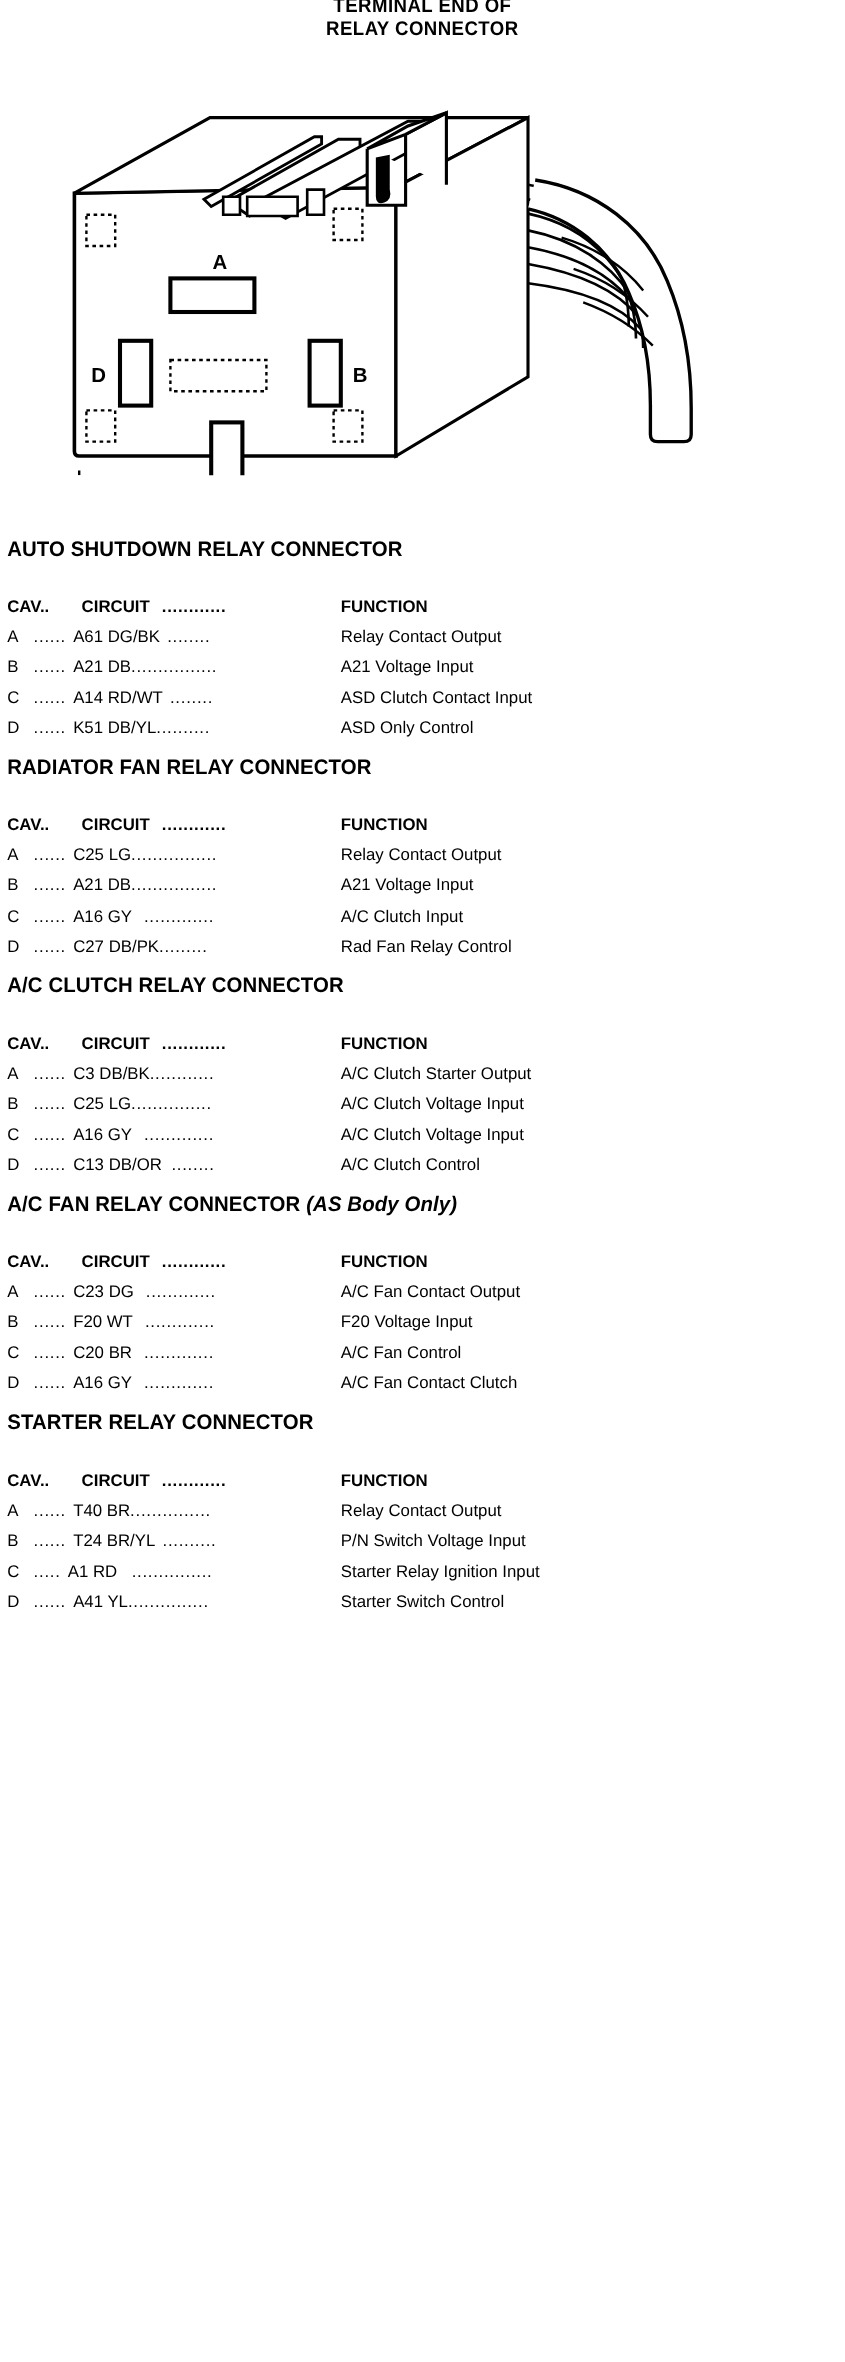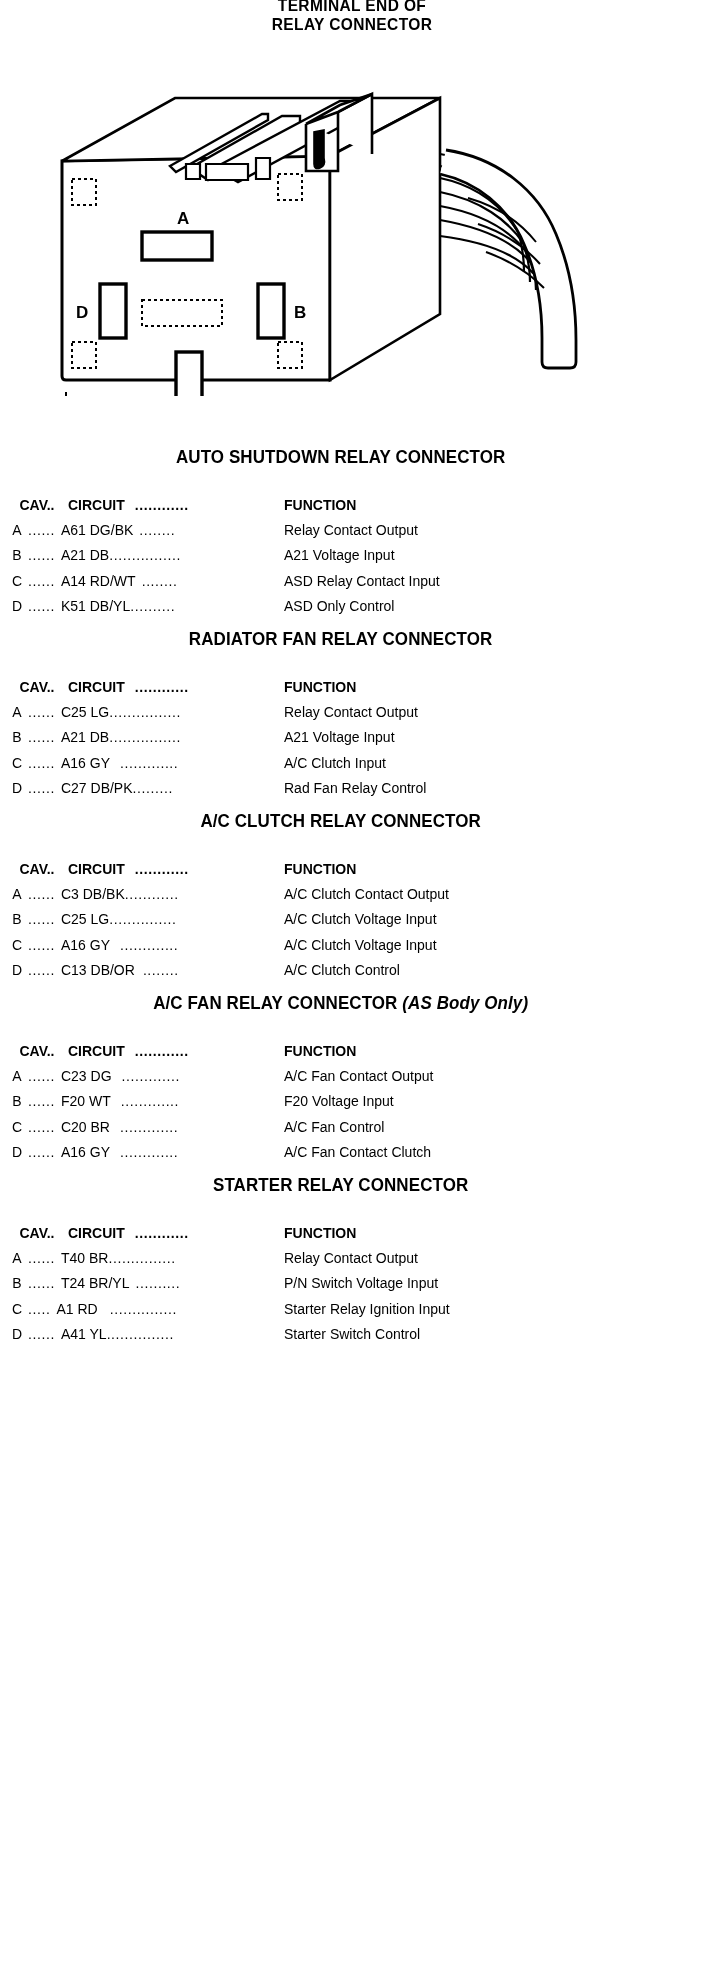--- a/index.html
+++ b/index.html
@@ -42,21 +42,20 @@
     height: 350px;
   }
   .figure svg { display: block; }
 
   
   .sections {
     position: absolute;
     top: 437px;
     left: 6px;
     width: 690px;
-    text-align: center;
   }
   .section {
     margin-bottom: 3px;
   }
   .sec-heading {
     font-weight: bold;
     font-size: 17.5px;
     letter-spacing: 0.1px;
     transform: scaleX(0.97);
     transform-origin: left center;
@@ -210,21 +209,21 @@
         </div>
         <div class="c-func">A21 Voltage Input</div>
       </div>
       <div class="row">
         <div class="colwrap">
           <div class="c-cav">C</div>
           <div class="c-dots1">......</div>
           <div class="c-circuit">A14 RD/WT</div>
           <div class="c-dots2" style="margin-left:6px">........</div>
         </div>
-        <div class="c-func">ASD Relay Contact Input</div>
+        <div class="c-func">ASD Clutch Contact Input</div>
       </div>
       <div class="row">
         <div class="colwrap">
           <div class="c-cav">D</div>
           <div class="c-dots1">......</div>
           <div class="c-circuit">K51 DB/YL</div>
           <div class="c-dots2">..........</div>
         </div>
         <div class="c-func">ASD Only Control</div>
       </div>
@@ -296,21 +295,21 @@
         </div>
         <div class="c-func">FUNCTION</div>
       </div>
       <div class="row">
         <div class="colwrap">
           <div class="c-cav">A</div>
           <div class="c-dots1">......</div>
           <div class="c-circuit">C3 DB/BK</div>
           <div class="c-dots2">............</div>
         </div>
-        <div class="c-func">A/C Clutch Contact Output</div>
+        <div class="c-func">A/C Clutch Starter Output</div>
       </div>
       <div class="row">
         <div class="colwrap">
           <div class="c-cav">B</div>
           <div class="c-dots1">......</div>
           <div class="c-circuit">C25 LG</div>
           <div class="c-dots2">...............</div>
         </div>
         <div class="c-func">A/C Clutch Voltage Input</div>
       </div>

